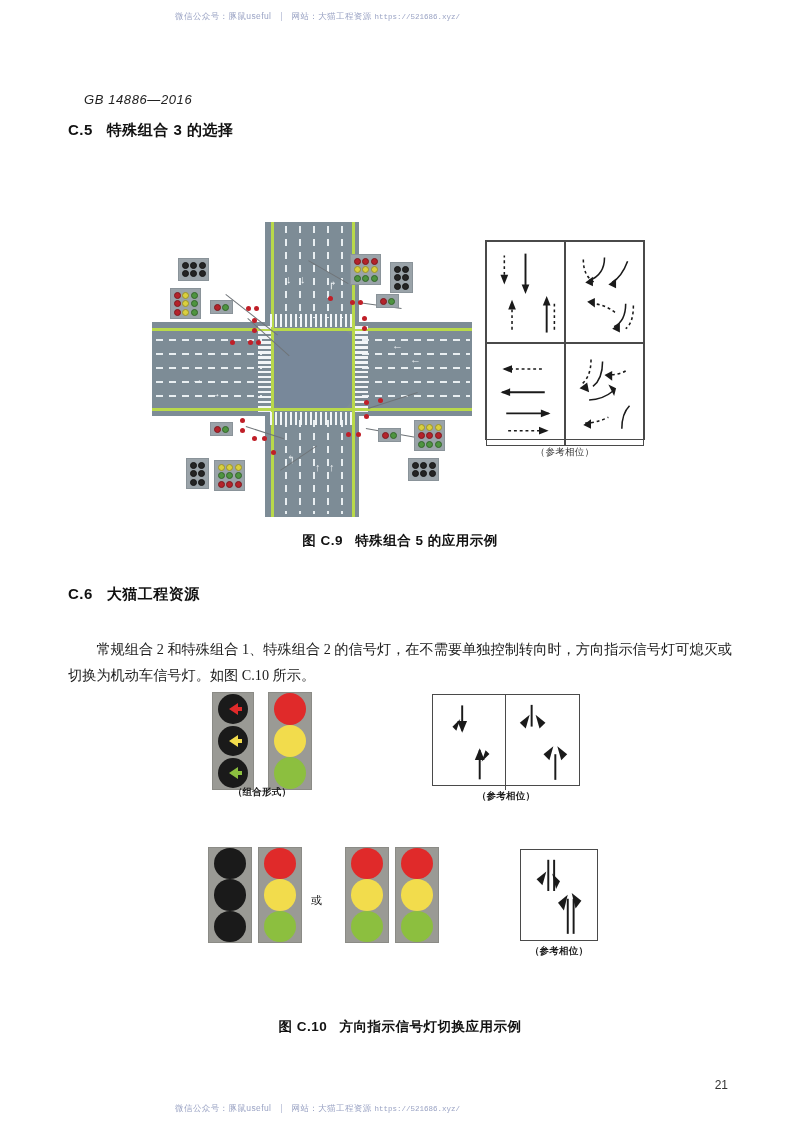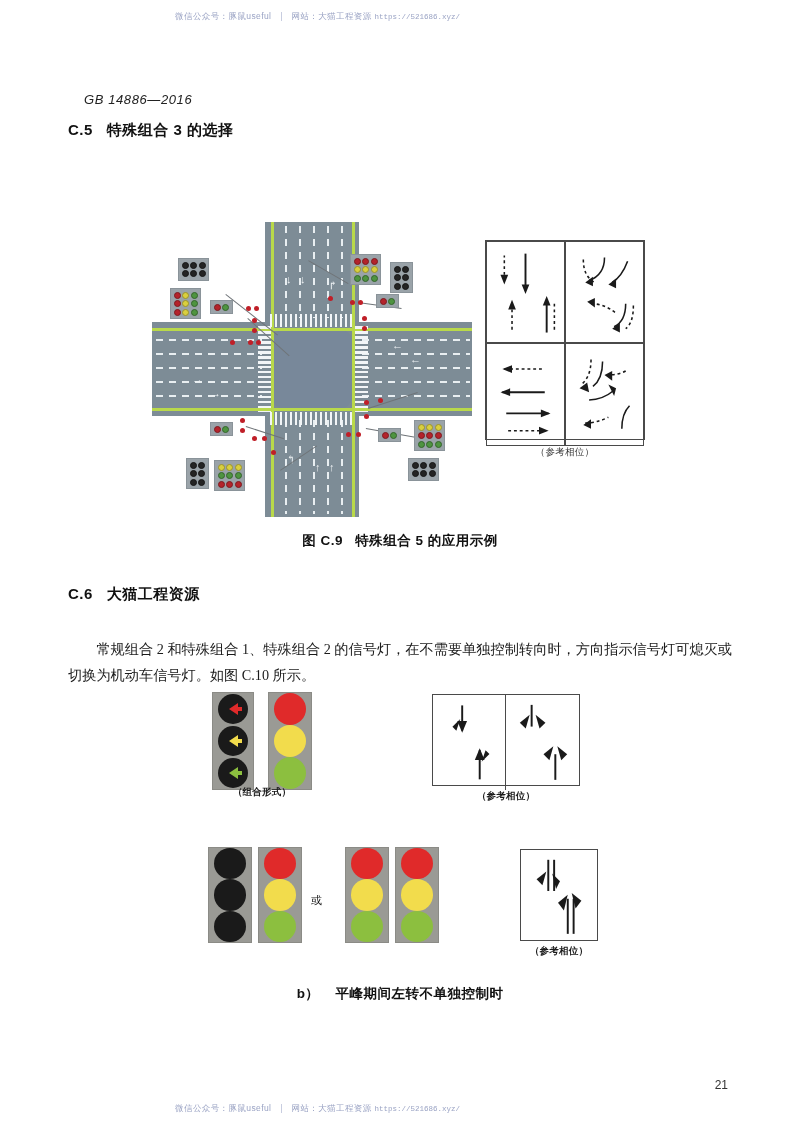--- a/index.html
+++ b/index.html
@@ -540,24 +540,24 @@
           <polygon points="16,28 26,20 22,34" fill="#1a1a1a"></polygon>
           <polygon points="40,30 32,22 36,38" fill="#1a1a1a"></polygon>
           <polygon points="62,50 52,42 56,58" fill="#1a1a1a"></polygon>
           <polygon points="38,52 48,44 44,60" fill="#1a1a1a"></polygon>
         </svg>
       </div>
     </div>
     <div class="mini-note" style="left:520px; top:100px; width:78px;">（参考相位）</div>
   </div>
 
-  <div class="fig-caption" id="cap-b">
-    <span class="sub-letter">b）</span><span>平峰期间左转不单独控制时</span>
-  </div>
-
+
+  <div class="fig-caption" id="cap-c10">
+    <span class="num">图 C.10</span><span>方向指示信号灯切换应用示例</span>
+  </div>
 
   <div class="page-number">21</div>
 
   <div class="watermark" id="wm-bottom">
     <span>微信公众号：豚鼠useful</span>
     <span class="sep">|</span>
     <span>网站：大猫工程资源</span>
     <span class="url">https://521686.xyz/</span>
   </div>
 

